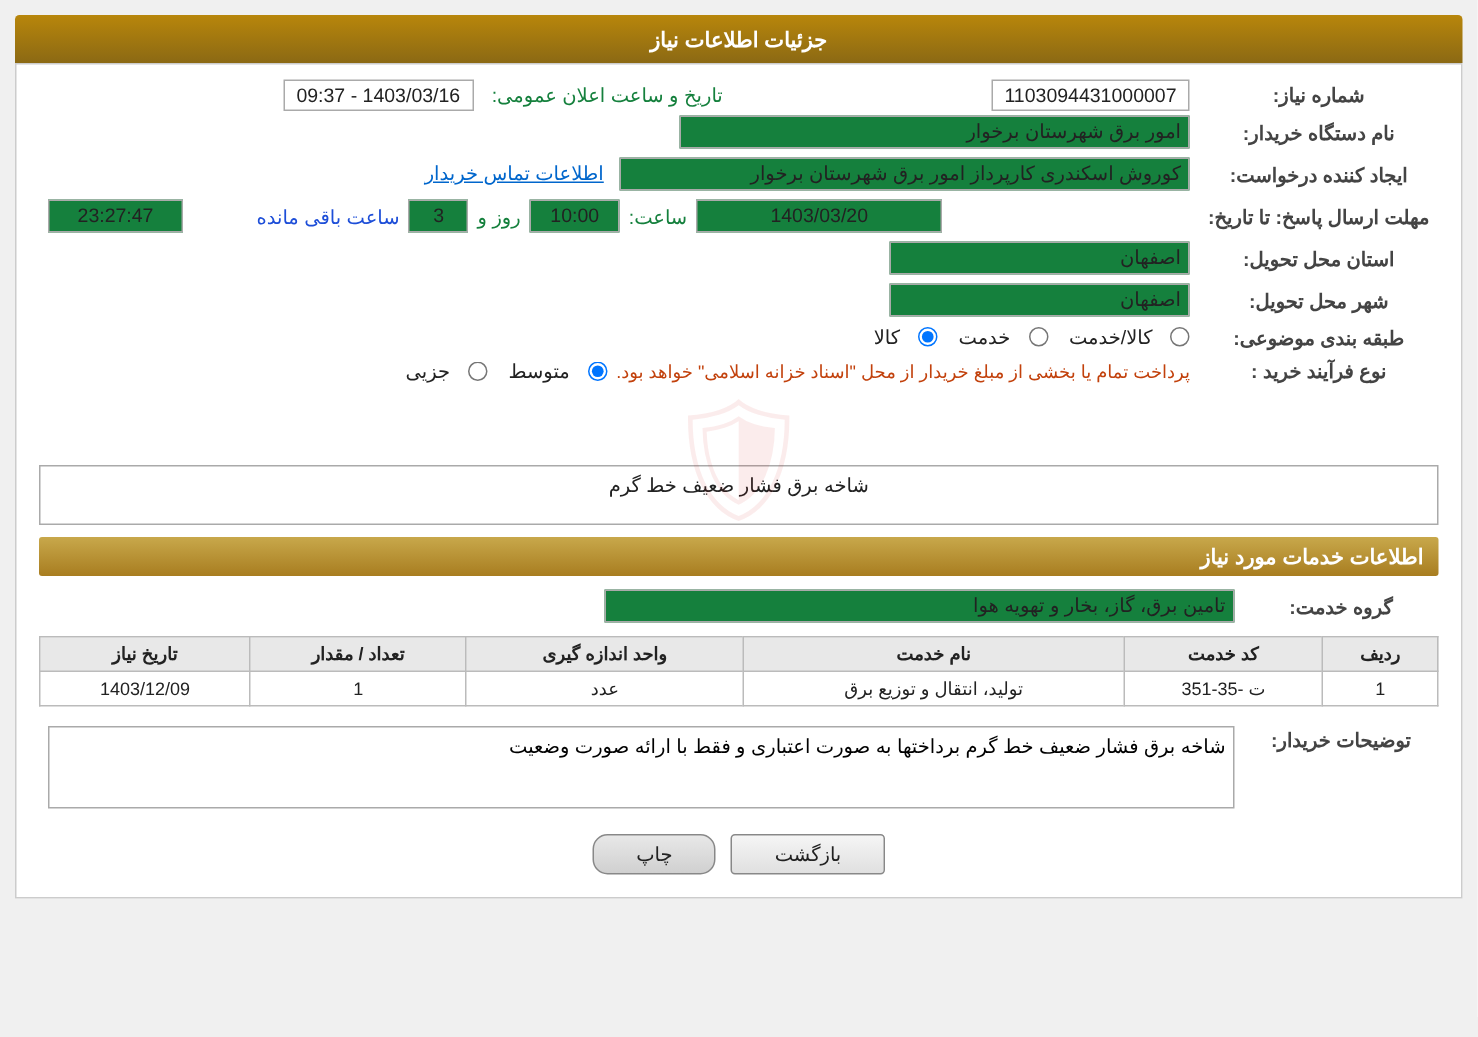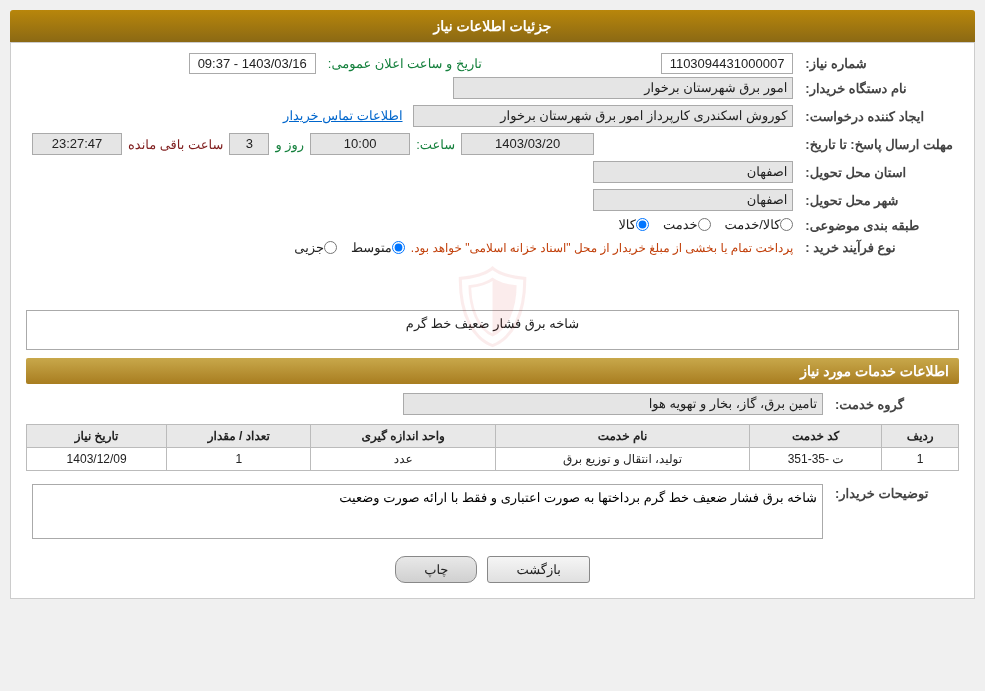--- a/index.html
+++ b/index.html
@@ -36,46 +36,46 @@
       border-collapse: collapse;
       margin-bottom: 6px;
     }
     .info-table td {
       padding: 3px 6px;
       vertical-align: middle;
     }
     .label-cell {
       color: #444;
       font-weight: bold;
-      text-align: left;
+      text-align: center;
       white-space: nowrap;
       width: 130px;
     }
     .value-cell {
       text-align: right;
     }
     .input-box {
       border: 1px solid #aaa;
-      background: #e5e5e5;
+      background: #15803d;
       padding: 2px 5px;
       min-height: 22px;
       display: inline-block;
     }
     .input-wide {
       width: 340px;
     }
     .input-medium {
       width: 200px;
     }
     .input-date {
-      width: 133px;
+      width: 164px;
       text-align: center;
     }
     .input-time {
-      width: 100px;
+      width: 60px;
       text-align: center;
     }
     .input-days {
       width: 40px;
       text-align: center;
     }
     .input-timer {
       width: 90px;
       text-align: center;
     }
@@ -101,21 +101,21 @@
     }
     .radio-group {
       display: inline-flex;
       gap: 14px;
       align-items: center;
       direction: rtl;
     }
     .radio-item {
       display: flex;
       align-items: center;
-      gap: 0;
+      gap: 12px;
     }
     .description-box {
       border: 1px solid #aaa;
       background: #fff;
       min-height: 45px;
       width: 100%;
       padding: 4px 6px;
       text-align: center;
       resize: vertical;
       margin-top: 46px;
@@ -195,21 +195,22 @@
       direction: ltr;
     }
     .date-time-row {
       display: flex;
       align-items: center;
       gap: 6px;
       direction: rtl;
       justify-content: flex-end;
     }
     .remaining-label {
-      color: #7f1d1d;
+      color: #1d4ed8;
+      margin-left: 43px;
     }
   </style>
 </head>
 <body>
 
 <div class="page-wrapper">
   <div class="header-bar">جزئیات اطلاعات نیاز</div>
   <div class="main-card">
 
     <table class="info-table">

